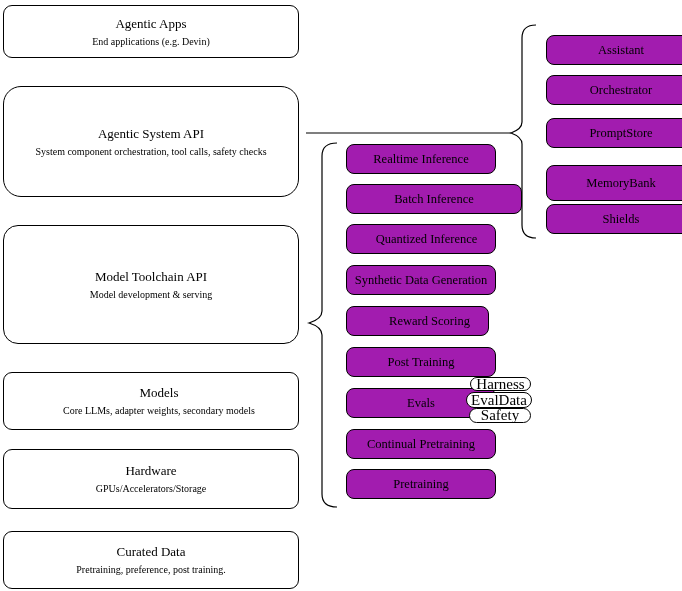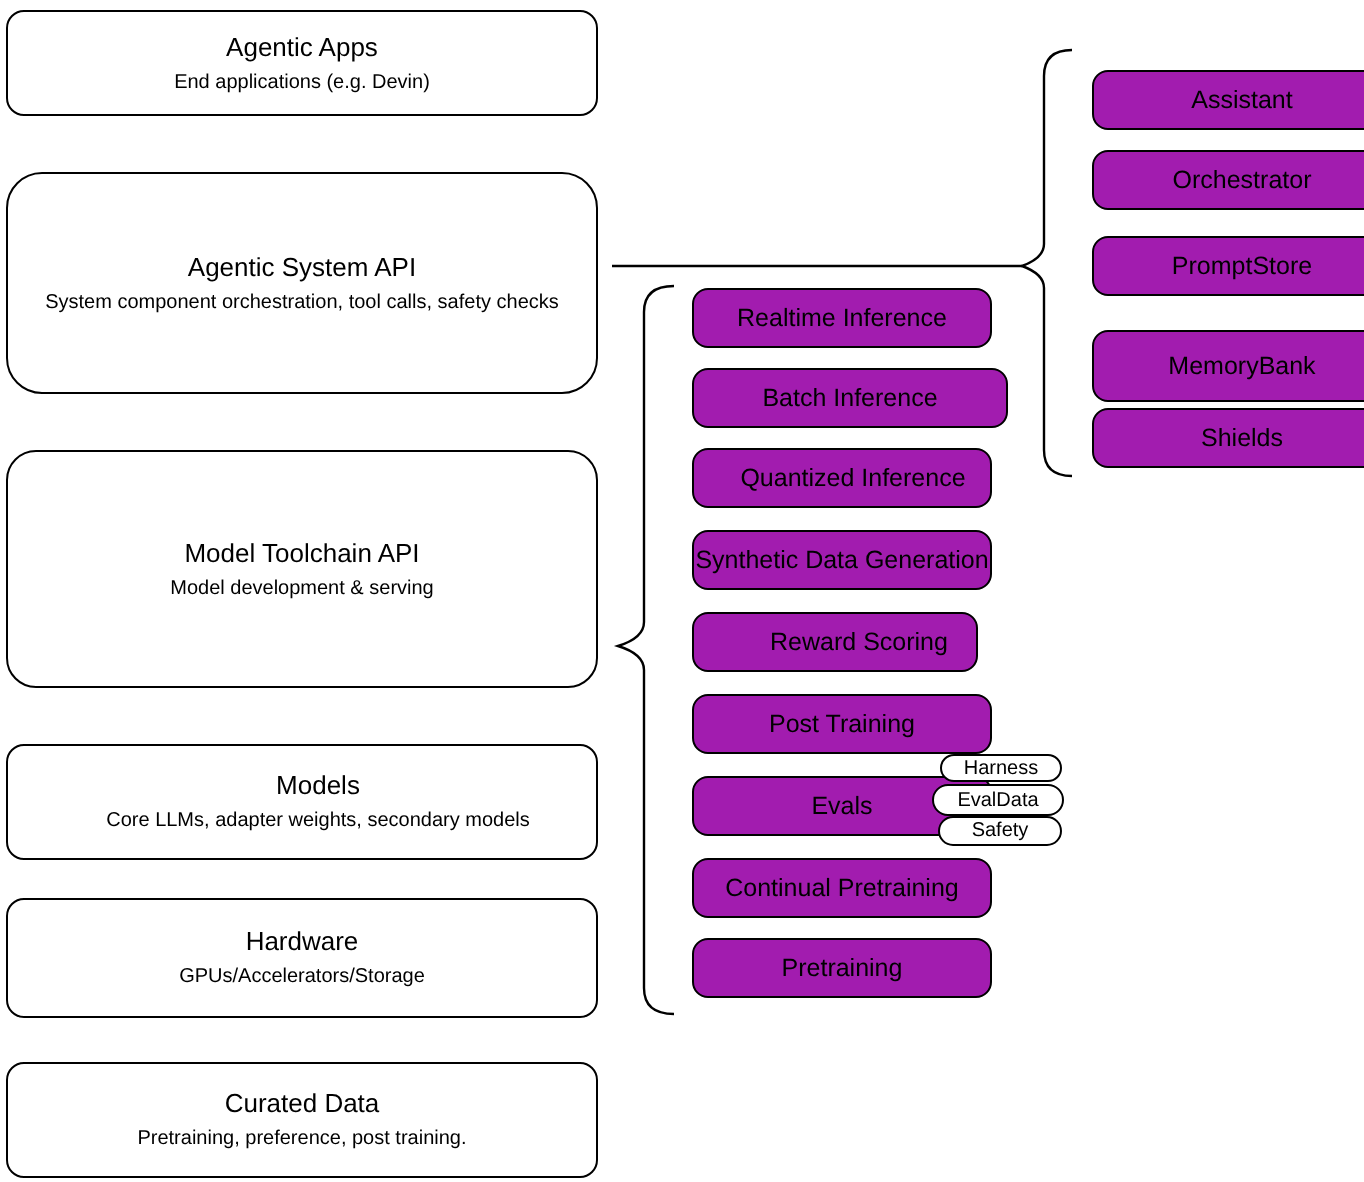--- a/index.html
+++ b/index.html
@@ -1,21 +1,21 @@
 <!DOCTYPE html>
 <html><head>
 <meta charset="utf-8">
 <style>
   html, body { margin: 0; padding: 0; background: #ffffff; }
   .canvas {
     position: relative;
     width: 682px;
     height: 591px;
     background: #ffffff;
-    font-family: Liberation Sans, sans-serif;
+    font-family: Liberation Serif, serif;
     color: #000000;
     overflow: hidden;
   }
   svg.lines {
     position: absolute;
     left: 0; top: 0;
     width: 682px; height: 591px;
     z-index: 1;
   }
   .node {
@@ -50,21 +50,21 @@
   }
   .pill {
     position: absolute;
     box-sizing: border-box;
     border: 1.2px solid #000000;
     border-radius: 999px;
     background: #ffffff;
     display: flex;
     align-items: center;
     justify-content: center;
-    font-size: 10px;
+    font-size: 15px;
     z-index: 3;
   }
 </style>
 </head>
 <body>
 
 <div class="canvas">
 
   <svg class="lines" viewBox="0 0 682 591" xmlns="http://www.w3.org/2000/svg">
 
@@ -99,21 +99,21 @@
     <div class="title">Curated Data</div>
     <div class="subtitle">Pretraining, preference, post training.</div>
   </div>
 
   <div class="node small" style="left:3px; top:449px; width:296px; height:60px;">
     <div class="title">Hardware</div>
     <div class="subtitle">GPUs/Accelerators/Storage</div>
   </div>
 
   <div class="mid-node" style="left:330px; top:144px; width:150px; height:30px;">Realtime Inference</div>
-  <div class="mid-node" style="left:330px; top:184px; width:158px; height:30px;">Batch Inference</div>
+  <div class="mid-node" style="left:330px; top:184px; width:176px; height:30px;">Batch Inference</div>
   <div class="mid-node" style="left:330px; top:224px; width:150px; height:30px;padding-left:11px;">Quantized Inference</div>
   <div class="mid-node" style="left:330px; top:265px; width:150px; height:30px;">Synthetic Data Generation</div>
   <div class="mid-node" style="left:330px; top:306px; width:143px; height:30px;padding-left:24px;">Reward Scoring</div>
   <div class="mid-node" style="left:330px; top:347px; width:150px; height:30px;">Post Training</div>
   <div class="mid-node" style="left:330px; top:388px; width:150px; height:30px;">Evals</div>
   <div class="mid-node" style="left:330px; top:429px; width:150px; height:30px;">Continual Pretraining</div>
   <div class="mid-node" style="left:330px; top:469px; width:150px; height:30px;">Pretraining</div>
 
   <div class="pill" style="left:470px; top:377px; width:61px; height:14px;">Harness</div>
   <div class="pill" style="left:466px; top:392px; width:66px; height:16px;">EvalData</div>

